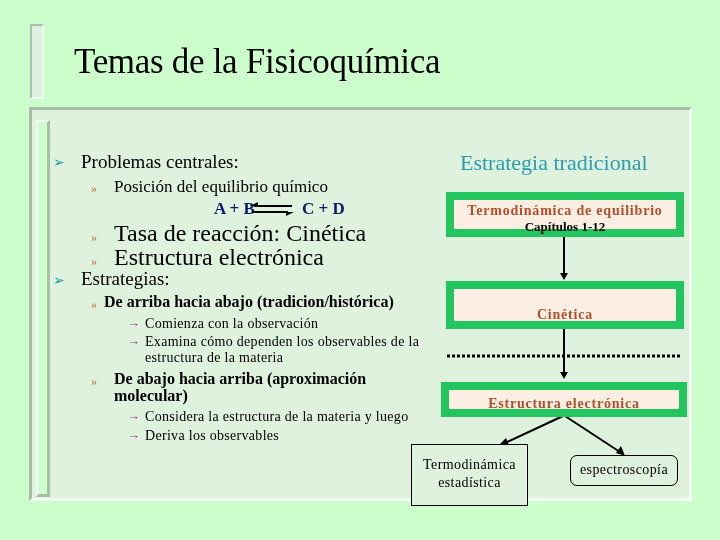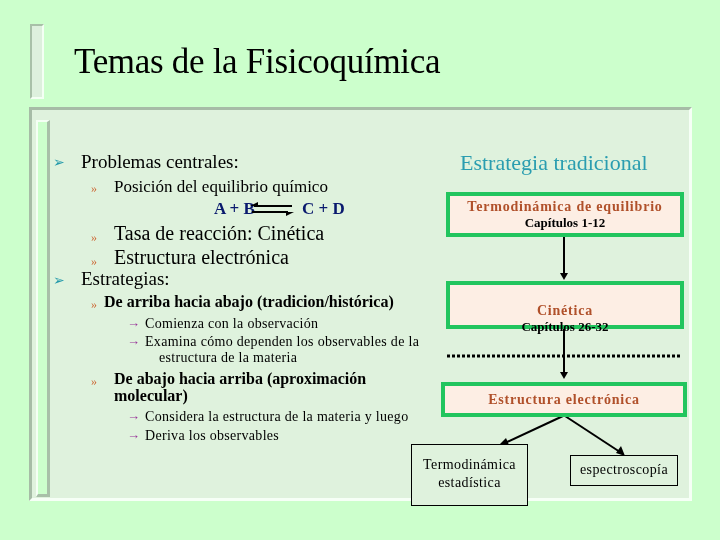--- a/index.html
+++ b/index.html
@@ -30,34 +30,34 @@
       border-right: 3px solid #f6fff6; border-bottom: 3px solid #f6fff6;
     }
     .panel-bar {
       position: absolute; left: 36px; top: 120px; width: 9px; height: 372px;
       background: #ccffcc;
       border-left: 2px solid #f4fff4; border-top: 2px solid #f4fff4;
       border-right: 3px solid #a8c0a8; border-bottom: 3px solid #a8c0a8;
     }
     .t { position: absolute; white-space: nowrap; }
     .l1 { font-size: 19px; line-height: 22px; }
-    .l2 { font-size: 20px; line-height: 22px; }
+    .l2 { font-size: 24px; line-height: 22px; }
     .l2b { font-size: 16px; line-height: 18px; font-weight: bold; }
     .l3 { font-size: 14px; line-height: 17px; letter-spacing: 0.3px; }
     .bullet1 { position: absolute; color: #2299aa; font-size: 14px; }
     .bullet2 { position: absolute; color: #cc6633; font-size: 12px; }
     .bullet3 { position: absolute; color: #993399; font-size: 13px; }
     .eq { position: absolute; color: #0a1a6e; font-weight: bold; font-size: 17px; }
     .strategy-title {
       position: absolute; left: 460px; top: 150px;
       font-size: 22px; color: #2a9db0;
     }
     .box {
       position: absolute; box-sizing: border-box;
-      border: 4px solid #22c55e;
+      border: 8px solid #22c55e;
       background: #fdeee4;
       text-align: center;
     }
     .box .h { color: #b0502a; font-weight: bold; font-size: 14px; letter-spacing: 0.8px; }
     .box .s { color: #000; font-weight: bold; font-size: 13px; }
     .plain-box {
       position: absolute; box-sizing: border-box;
       border: 1px solid #000; background: #dff2dd;
       text-align: center; font-size: 14px; letter-spacing: 0.4px;
     }
@@ -98,21 +98,21 @@
 <span class="bullet1" style="left:53px; top:272px;">➢</span>
 <div class="t l1" style="left:81px; top:268px;">Estrategias:</div>
 
 <span class="bullet2" style="left:91px; top:297px;">»</span>
 <div class="t l2b" style="left:104px; top:293px;">De arriba hacia abajo (tradicion/histórica)</div>
 
 <span class="bullet3" style="left:127px; top:315px;">→</span>
 <div class="t l3" style="left:145px; top:315px;">Comienza con la observación</div>
 <span class="bullet3" style="left:127px; top:333px;">→</span>
 <div class="t l3" style="left:145px; top:333px;">Examina cómo dependen los observables de la</div>
-<div class="t l3" style="left:159px; top:349px;">estructura de la materia</div>
+<div class="t l3" style="left:145px; top:349px;">estructura de la materia</div>
 
 <span class="bullet2" style="left:91px; top:374px;">»</span>
 <div class="t l2b" style="left:114px; top:370px;">De abajo hacia arriba (aproximación</div>
 <div class="t l2b" style="left:114px; top:387px;">molecular)</div>
 
 <span class="bullet3" style="left:127px; top:408px;">→</span>
 <div class="t l3" style="left:145px; top:408px;">Considera la estructura de la materia y luego</div>
 <span class="bullet3" style="left:127px; top:427px;">→</span>
 <div class="t l3" style="left:145px; top:427px;">Deriva los observables</div>
 
@@ -130,27 +130,26 @@
   <polygon points="625,456 616,453 621,446" fill="#000"></polygon>
 </svg>
 
 <div class="box" style="left:446px; top:192px; width:238px; height:45px; padding-top:3px;">
   <div class="h">Termodinámica de equilibrio</div>
   <div class="s">Capítulos 1-12</div>
 </div>
 
 <div class="box" style="left:446px; top:281px; width:238px; height:48px; padding-top:18px;">
   <div class="h">Cinética</div>
-  <div class="s">Capítulos 26-32</div>
 </div>
 
 <div class="box" style="left:441px; top:382px; width:246px; height:35px; padding-top:6px;">
   <div class="h">Estructura electrónica</div>
 </div>
 
 <div class="plain-box" style="left:411px; top:444px; width:117px; height:62px; padding-top:11px; line-height:18px;">
   <div>Termodinámica</div>
   <div>estadística</div>
 </div>
 
-<div class="plain-box" style="left:570px; top:455px; width:108px; height:31px; padding-top:6px;">
+<div class="plain-box" style="left:570px; top:455px; width:108px; height:31px; padding-top:6px;border-radius:7px;">
   <div>espectroscopía</div>
 </div>
 
 </body></html>

